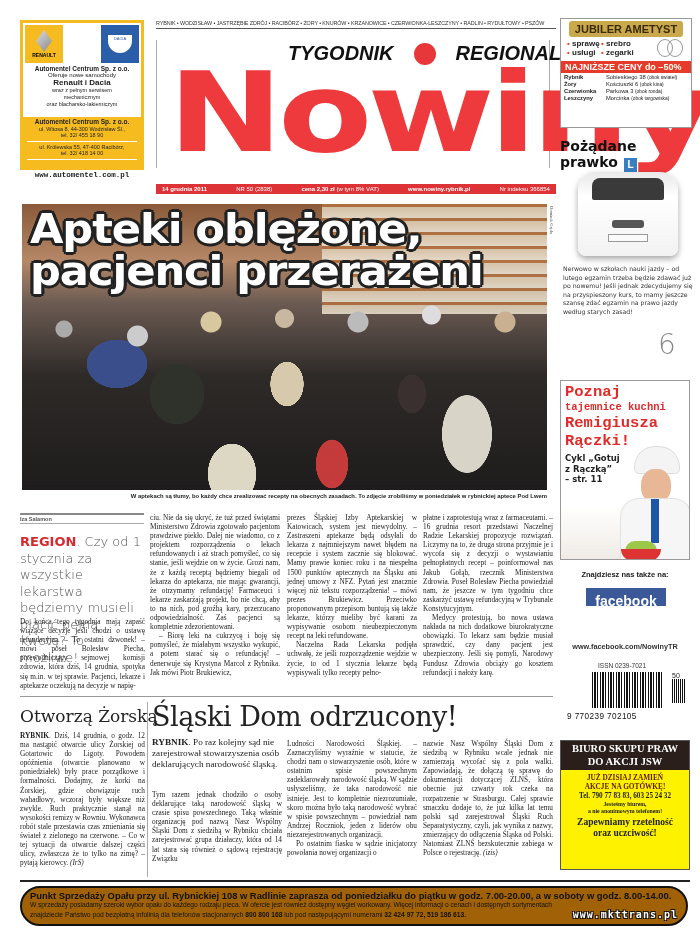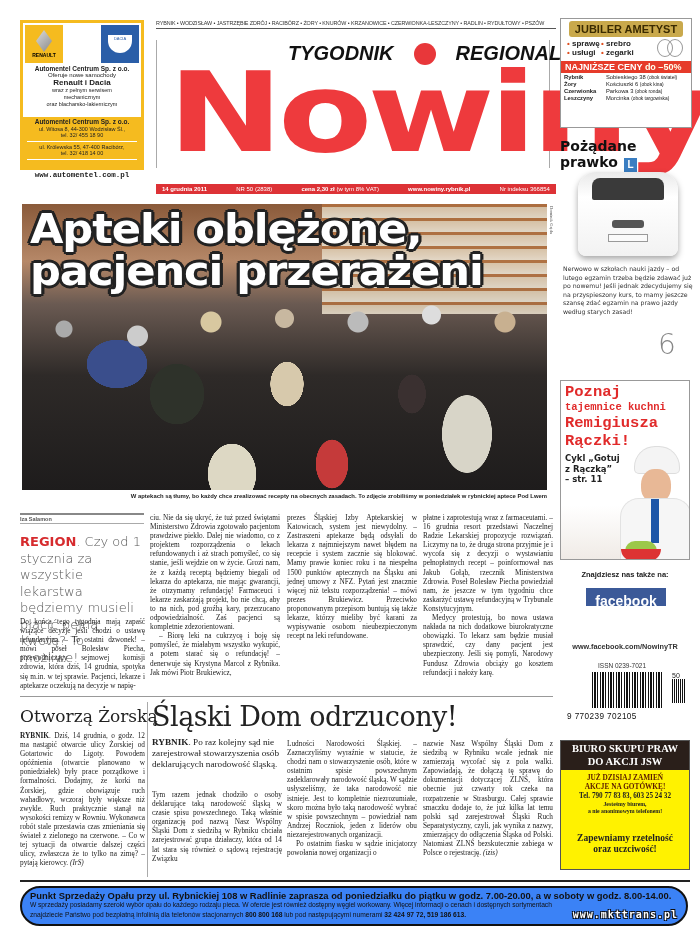--- a/index.html
+++ b/index.html
@@ -108,24 +108,24 @@
 #barcode{left:592px;top:672px;width:72px;height:36px;background:repeating-linear-gradient(90deg,#111 0 1px,#fff 1px 2px,#111 2px 4px,#fff 4px 5px,#111 5px 6px,#fff 6px 8px)}
 #bar50{left:672px;top:672px;width:14px;height:36px}
 #bar50 .n{font-family:"Liberation Sans",sans-serif;font-size:7px}
 #bar50 .b{height:24px;background:repeating-linear-gradient(90deg,#111 0 1px,#fff 1px 2px)}
 #barnum{left:567px;top:712px;font-family:"Liberation Sans",sans-serif;font-size:8.2px;color:#111;letter-spacing:0.4px}
 #ad-jsw{left:560px;top:740px;width:130px;height:130px;border:1px solid #555;background:#fff200;font-family:"Liberation Serif",serif;text-align:center}
 #ad-jsw .hd{background:#2a1f1a;color:#fff;font-weight:bold;font-size:10.5px;line-height:12.5px;padding:2px 0}
 #ad-jsw .a{font-weight:bold;font-size:7.3px;line-height:9px;color:#5a1a00;margin-top:3px}
 #ad-jsw .b{font-weight:bold;font-size:7.2px;line-height:10px;color:#222}
 #ad-jsw .c{font-weight:bold;font-size:5.8px;line-height:7px;color:#222}
-#ad-jsw .d{font-weight:bold;font-size:9.5px;line-height:11px;color:#222;margin-top:18px}
+#ad-jsw .d{font-weight:bold;font-size:9.5px;line-height:11px;color:#222;margin-top:2px}
 #ad-jsw .e{font-weight:bold;font-size:9.5px;line-height:11px;color:#e22}
 
-#ad-opal{left:20px;top:886px;width:668px;height:40px;background:#3b82f6;border:2px solid #111;border-radius:20px;font-family:"Liberation Sans",sans-serif;padding:2px 8px;color:#111}
+#ad-opal{left:20px;top:886px;width:668px;height:40px;background:#a16207;border:2px solid #111;border-radius:20px;font-family:"Liberation Sans",sans-serif;padding:2px 8px;color:#111}
 #ad-opal .l1{font-weight:bold;font-size:9.4px;line-height:11px;white-space:nowrap}
 #ad-opal .l2{font-size:6.7px;line-height:8.5px;white-space:nowrap;letter-spacing:-0.05px}
 #ad-opal .l3{font-size:6.7px;line-height:10px;white-space:nowrap;display:flex;justify-content:space-between}
 #ad-opal .url{font-weight:bold;font-size:10px;color:#fff;text-shadow:1px 1px 0 #111,-1px -1px 0 #111,1px -1px 0 #111,-1px 1px 0 #111;font-family:"DejaVu Sans Mono",monospace;letter-spacing:1px}
 </style>
 </head>
 <body>
 
 <div id="ad-auto" class="abs">
   <div class="white">
@@ -235,20 +235,21 @@
 
 <div id="author" class="abs">Iza Salamon</div>
 <div id="lead" class="abs"><b>REGION</b><span>. Czy od 1 stycznia za wszystkie lekarstwa będziemy musieli płacić pełną kwotę? To możliwe!</span></div>
 <div id="c1" class="abs col">Do końca tego tygodnia mają zapaść wiążące decyzje jeśli chodzi o ustawę refundacyjną. – To ostatni dzwonek! – mówi poseł Bolesław Piecha, przewodniczący sejmowej komisji zdrowia, która dziś, 14 grudnia, spotyka się m.in. w tej sprawie. Pacjenci, lekarze i aptekarze oczekują na decyzje w napię-</div>
 <div id="c2" class="abs col">
     <p>ciu. Nie da się ukryć, że tuż przed świętami Ministerstwo Zdrowia zgotowało pacjentom prawdziwe piekło. Dalej nie wiadomo, co z projektem rozporządzenia o lekach refundowanych i aż strach pomyśleć, co się stanie, jeśli wejdzie on w życie. Grozi nam, że z każdą receptą będziemy biegali od lekarza do aptekarza, nie mając gwarancji, że otrzymamy refundację! Farmaceuci i lekarze zaskarżają projekt, bo nie chcą, aby to na nich, pod groźbą kary, przerzucano odpowiedzialność. Zaś pacjenci są kompletnie zdezorientowani.</p>
     <p class="ind">– Biorę leki na cukrzycę i boję się pomyśleć, że miałabym wszystko wykupić, a potem starać się o refundację! – denerwuje się Krystyna Marcol z Rybnika. Jak mówi Piotr Brukiewicz,</p>
   </div>
 <div id="c3" class="abs col">
     <p>prezes Śląskiej Izby Aptekarskiej w Katowicach, system jest niewydolny. – Zastraszeni aptekarze będą odsyłali do lekarza z najmniejszym nawet błędem na recepcie i system zacznie się blokować. Mamy prawie koniec roku i na niespełna 1500 punktów aptecznych na Śląsku ani jednej umowy z NFZ. Pytań jest znacznie więcej niż tekstu rozporządzenia! – mówi prezes Brukiewicz. Przeciwko proponowanym przepisom buntują się także lekarze, którzy mieliby być karani za wypisywanie osobom nieubezpieczonym recept na leki refundowane.</p>
+    <p class="ind">Naczelna Rada Lekarska podjęła uchwałę, że jeśli rozporządzenie wejdzie w życie, to od 1 stycznia lekarze będą wypisywali tylko recepty pełno-</p>
   </div>
 <div id="c4" class="abs col">
     <p>płatne i zaprotestują wraz z farmaceutami. – 16 grudnia resort przedstawi Naczelnej Radzie Lekarskiej propozycje rozwiązań. Liczymy na to, że druga strona przyjmie je i wycofa się z decyzji o wystawianiu pełnopłatnych recept – poinformował nas Jakub Gołąb, rzecznik Ministerstwa Zdrowia. Poseł Bolesław Piecha powiedział nam, że jeszcze w tym tygodniu chce zaskarżyć ustawę refundacyjną w Trybunale Konstytucyjnym.</p>
     <p class="ind">Medycy protestują, bo nowa ustawa nakłada na nich dodatkowe biurokratyczne obowiązki. To lekarz sam będzie musiał sprawdzić, czy dany pacjent jest ubezpieczony. Jeśli się pomyli, Narodowy Fundusz Zdrowia obciąży go kosztem refundacji i nałoży karę.</p>
   </div>
 <div id="rule1" class="abs"></div>
 
 <div id="zorska-t" class="abs">Otworzą Żorską</div>
 <div id="zorska" class="abs col"><b>RYBNIK</b><span>. Dziś, 14 grudnia, o godz. 12 ma nastąpić otwarcie ulicy Żorskiej od Gotartowic do Ligoty. Powodem opóźnienia (otwarcie planowano w poniedziałek) były prace porządkowe i formalności. Dodajmy, że korki na Żorskiej, gdzie obowiązuje ruch wahadłowy, wczoraj były większe niż zwykle. Ruch praktycznie stanął na wysokości remizy w Rowniu. Wykonawca robót stale przestawia czas zmieniania się świateł z zielonego na czerwone. – Co w tej sytuacji da otwarcie dalszej części ulicy, zwłaszcza że to tylko na zimę? – pytają kierowcy.</span> <i>(IrS)</i></div>
 <div id="slask-sep" class="abs"></div>

